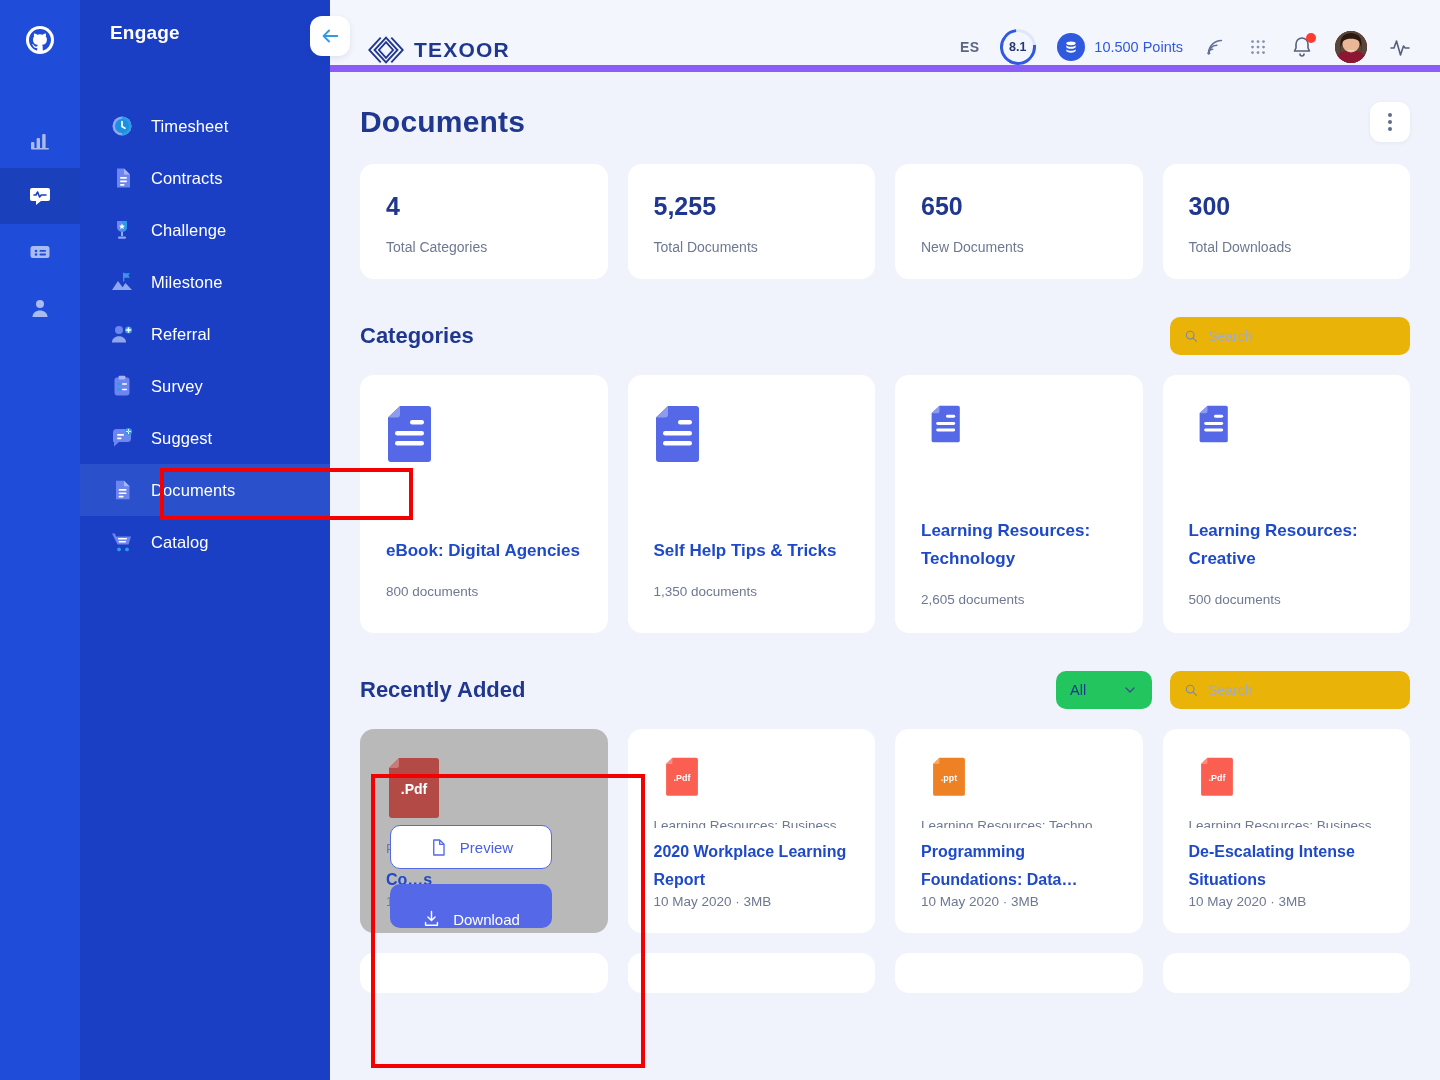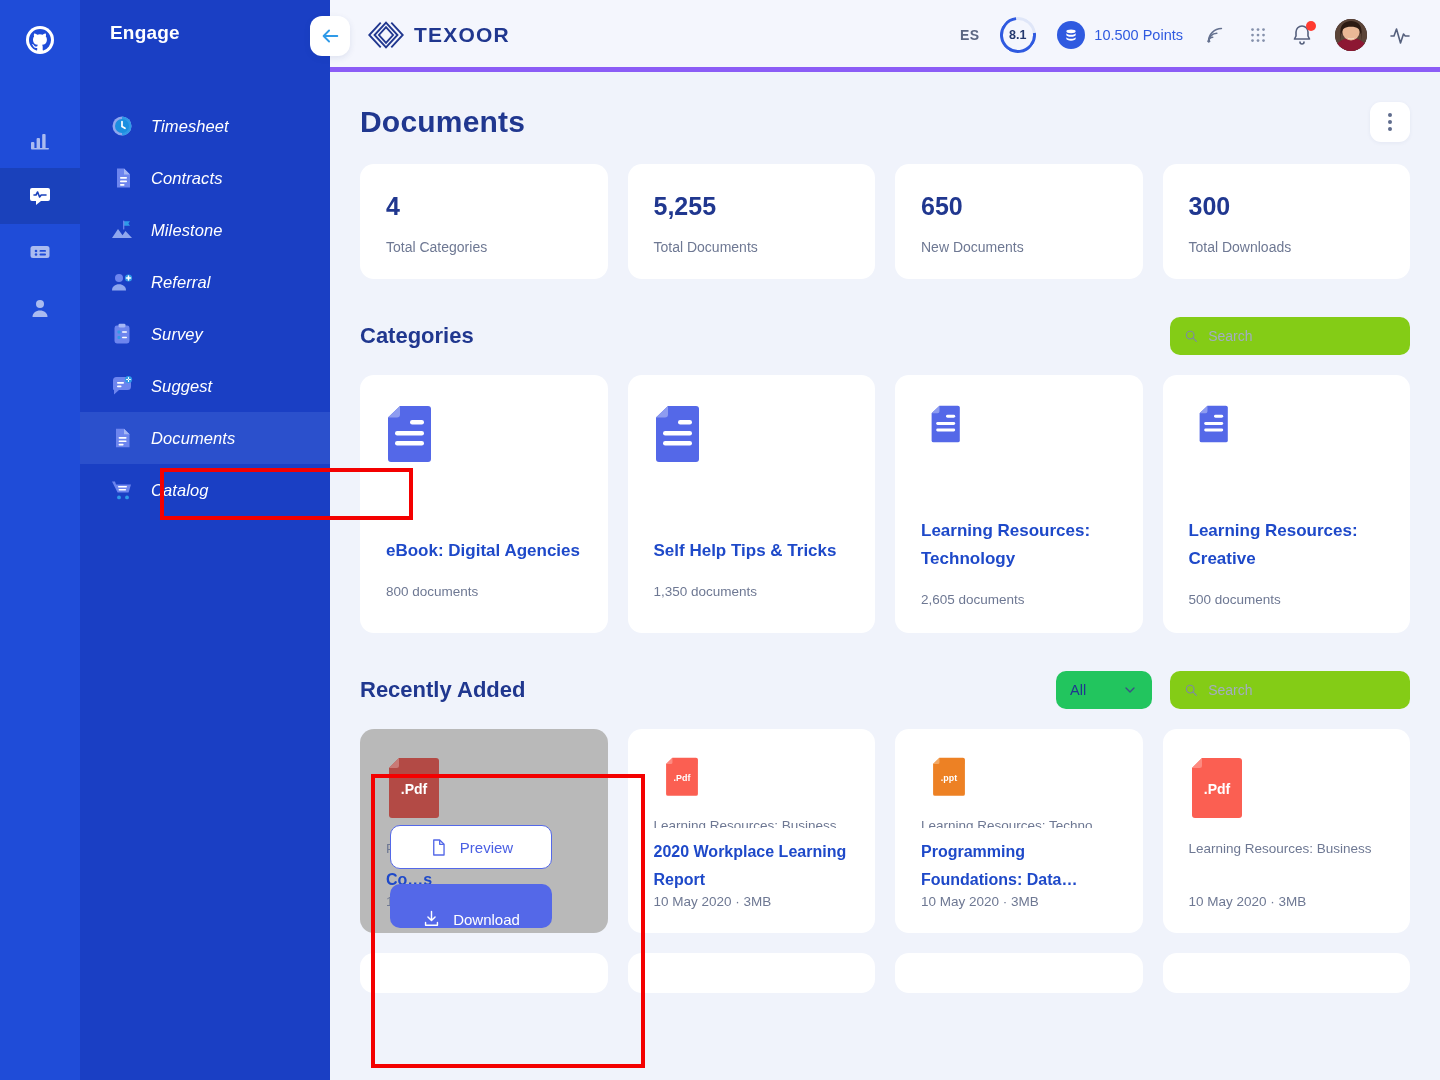--- a/index.html
+++ b/index.html
@@ -29,21 +29,21 @@
 
   
   .sidebar {
     width: 250px; background: #1a3fc4; flex-shrink: 0;
     position: relative;
   }
   .brand {
     color: #fff; font-size: 19px; font-weight: 700;
     letter-spacing: .2px; padding: 22px 0 0 30px;
   }
-  .nav { margin-top: 56px; font-style: italic; }
+  .nav { margin-top: 56px; }
   .nav-item {
     height: 52px; display: flex; align-items: center;
     padding-left: 30px; cursor: pointer; gap: 17px;
   }
   .nav-item.active { background: #2b50cc; }
   .nav-item span.label {
     color: #fff; font-size: 16.5px; font-weight: 500; letter-spacing: .1px;
   }
   .nav-icon { width: 24px; height: 24px; display:block; flex-shrink: 0; }
 
@@ -51,22 +51,22 @@
   .hl-nav {
     position: absolute; left: 80px; top: 468px;
     width: 253px; height: 52px;
     border: 4px solid #f40000; pointer-events: none; z-index: 30;
   }
 
   
   .main { flex: 1; background: #f0f3fb; display: flex; flex-direction: column; min-width: 0; }
 
   .topbar {
-    height: 72px; background: #f4f6fd; border-bottom: 5px solid #8b5cf6;
-    display: flex; align-items: center; padding: 2px 28px 0 0;
+    height: 72px; background: #f4f6fd; border-bottom: 7px solid #8b5cf6;
+    display: flex; align-items: flex-end; padding: 2px 28px 0 0;
     position: relative; flex-shrink: 0;
   }
   .back-btn {
     position: absolute; left: -20px; top: 16px;
     width: 40px; height: 40px; background: #fff; border-radius: 12px;
     display: flex; align-items: center; justify-content: center;
     box-shadow: 0 2px 6px rgba(30,50,120,.10); cursor: pointer;
   }
   .logo-wrap { display: flex; align-items: center; gap: 10px; margin-left: 38px; }
   .logo-text { color: #20378f; font-size: 21px; font-weight: 800; letter-spacing: 1.2px; }
@@ -114,21 +114,21 @@
     height: 115px;
   }
   .stat-val { color: #20378f; font-size: 25px; font-weight: 700; }
   .stat-label { color: #6e7893; font-size: 14px; margin-top: 18px; }
 
   .sec-head { display: flex; align-items: center; margin-top: 38px; }
   .sec-title { color: #20378f; font-size: 22px; font-weight: 700; }
   .sec-tools { margin-left: auto; display: flex; align-items: center; gap: 18px; }
 
   .search-box {
-    width: 240px; height: 38px; background: #84cc16; border-radius: 10px;
+    width: 240px; height: 38px; background: #eab308; border-radius: 10px;
     display: flex; align-items: center; gap: 10px; padding: 0 14px; cursor: text;
   }
   .search-box input {
     border: none; outline: none; background: transparent;
     font-family: "Liberation Sans", sans-serif; font-size: 14px; color: #39476b; width: 100%;
   }
   .search-box input::placeholder { color: #a3acc2; }
 
   .select-box {
     width: 96px; height: 38px; background: #22c55e; border-radius: 10px;
@@ -248,20 +248,30 @@
         <svg class="nav-icon" viewBox="0 0 24 24">
           <path d="M7 2.5h7l6 6v13H7z" fill="#6d85ee"></path>
           <path d="M14 2.5l6 6h-6z" fill="#a6b7f5"></path>
           <rect x="10" y="11" width="7" height="1.7" rx=".8" fill="#fff"></rect>
           <rect x="10" y="14.5" width="7" height="1.7" rx=".8" fill="#fff"></rect>
           <rect x="10" y="18" width="4.5" height="1.7" rx=".8" fill="#fff"></rect>
         </svg>
         <span class="label">Contracts</span>
       </div>
 
+      <div class="nav-item">
+        <svg class="nav-icon" viewBox="0 0 24 24">
+          <path d="M7 3h10v6a5 5 0 0 1-10 0z" fill="#6d85ee"></path>
+          <path d="M12 3h5v6a5 5 0 0 1-5 5z" fill="#2f9ae8"></path>
+          <path d="M11 14h2v4h-2z" fill="#8fa7ee"></path>
+          <rect x="8" y="18.5" width="8" height="2.3" rx="1.1" fill="#8fa7ee"></rect>
+          <path d="M12 5.6l.9 1.8 2 .3-1.5 1.4.4 2-1.8-1-1.8 1 .4-2L9.1 7.7l2-.3z" fill="#fff"></path>
+        </svg>
+        <span class="label">Challenge</span>
+      </div>
 
       <div class="nav-item">
         <svg class="nav-icon" viewBox="0 0 24 24">
           <path d="M2 20l6-9 4.5 6.2L15.5 13 22 20z" fill="#8fa7ee"></path>
           <path d="M14 3.2h6l-1.6 2.3L20 7.8h-6z" fill="#2f9ae8"></path>
           <rect x="13.1" y="2.5" width="1.2" height="9" rx=".6" fill="#6d85ee"></rect>
         </svg>
         <span class="label">Milestone</span>
       </div>
 
@@ -580,20 +590,21 @@
             <div class="doc-meta">10 May 2020  ·  3MB</div>
           </div>
 
           <div class="doc-card">
             <svg class="file-icon" viewBox="0 0 56 62">
               <path d="M3 11L13 1h37a3 3 0 0 1 3 3v54a3 3 0 0 1-3 3H6a3 3 0 0 1-3-3z" fill="#fb5f52"></path>
               <path d="M13 1v7.5a2.5 2.5 0 0 1-2.5 2.5H3z" fill="#fd8a80"></path>
               <text x="28" y="37" font-family="Liberation Sans, sans-serif" font-size="14" font-weight="700" fill="#ffffff" text-anchor="middle">.Pdf</text>
             </svg>
             <div class="doc-cat">Learning Resources: Business</div>
+            <div class="doc-title">De-Escalating Intense Situations</div>
             <div class="doc-meta">10 May 2020  ·  3MB</div>
           </div>
 
         </div>
 
         <div class="hl-card"></div>
       </div>
 
       <div class="next-row">
         <div class="next-card"></div>

